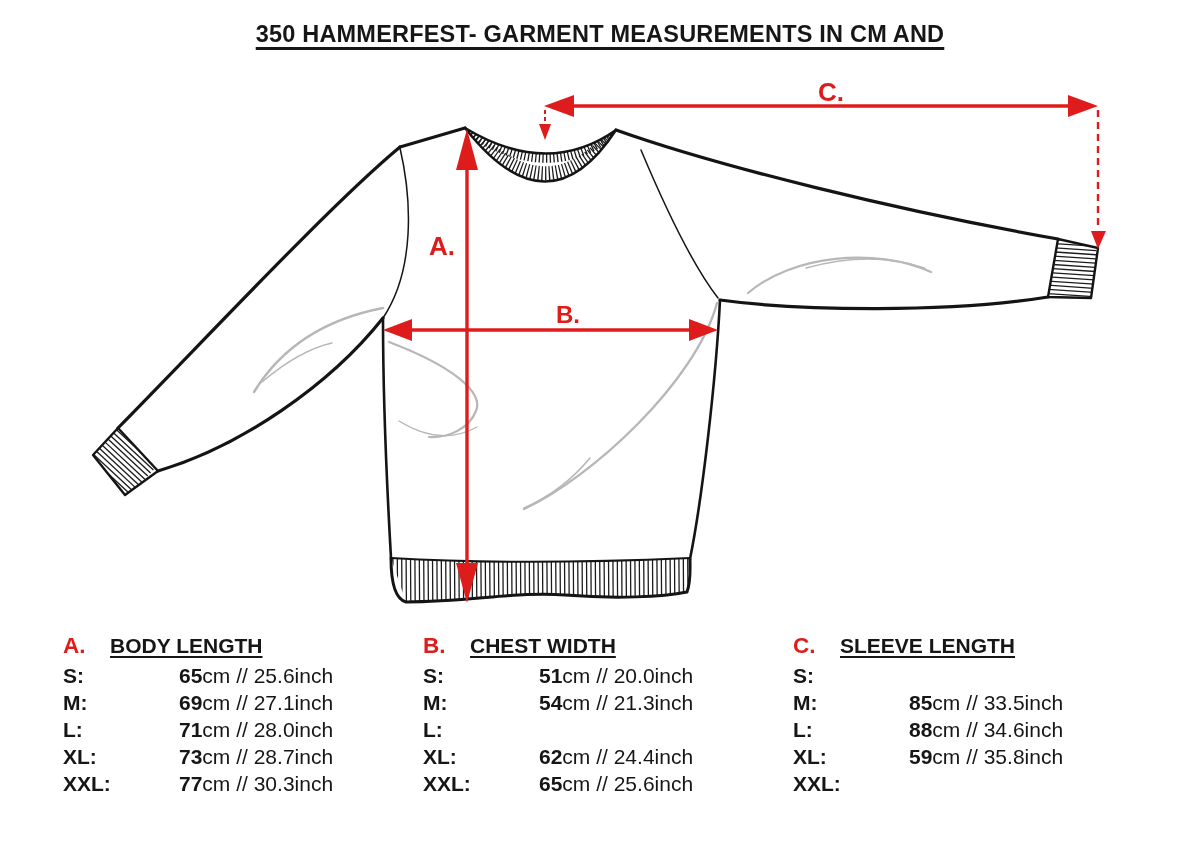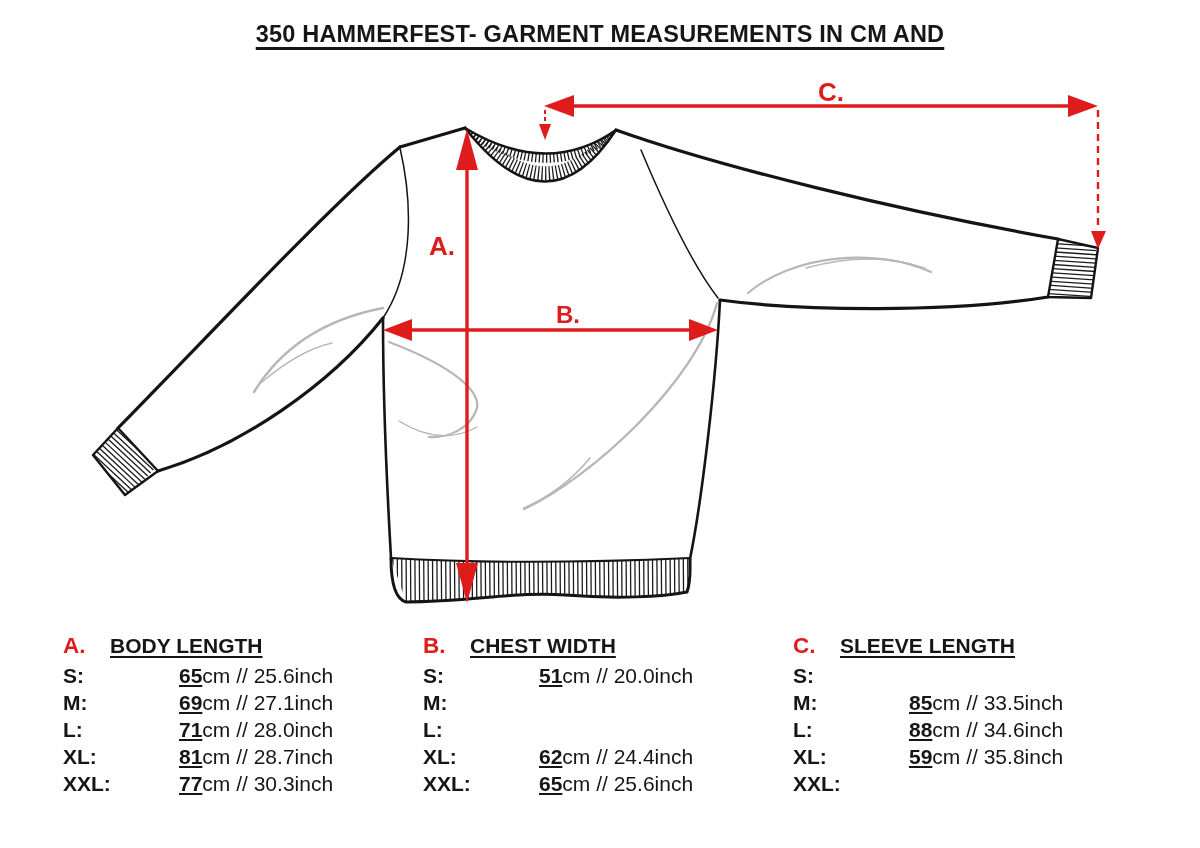--- a/index.html
+++ b/index.html
@@ -12,21 +12,21 @@
   .col{position:absolute;top:633px;width:310px;}
   .col-a{left:55px}.col-b{left:415px}.col-c{left:785px}
   .col-head{position:relative;height:29px;line-height:26px;}
   .letter{position:absolute;left:8px;color:#df1c1c;font-weight:bold;font-size:22.5px;}
   .head-text{position:absolute;left:55px;width:215px;font-weight:bold;font-size:21px;
              text-decoration:underline;text-decoration-thickness:2.3px;text-underline-offset:3px;white-space:nowrap;}
   .col-c .head-text{width:245px;}
   .row{position:relative;height:27px;line-height:27px;font-size:21px;white-space:nowrap;}
   .size{position:absolute;left:8px;font-weight:bold;}
   .val{position:absolute;left:124px;font-weight:normal;}
-  .val b{font-weight:bold;text-decoration:underline;}
+  .val b{font-weight:bold;}
 </style>
 </head>
 <body>
 
 <div class="page">
 
   <div class="title">350 HAMMERFEST- GARMENT MEASUREMENTS IN CM AND</div>
 
   <svg width="1200" height="625" viewBox="0 0 1200 625">
     <defs>
@@ -131,39 +131,40 @@
     <div class="row">
       <span class="size">M:</span>
       <span class="val"><b>69</b><span>cm // 27.1inch</span></span>
     </div>
     <div class="row">
       <span class="size">L:</span>
       <span class="val"><b>71</b><span>cm // 28.0inch</span></span>
     </div>
     <div class="row">
       <span class="size">XL:</span>
-      <span class="val"><b>81</b><span>cm // 28.7inch</span></span>
+      <span class="val"><b>73</b><span>cm // 28.7inch</span></span>
     </div>
     <div class="row">
       <span class="size">XXL:</span>
       <span class="val"><b>77</b><span>cm // 30.3inch</span></span>
     </div>
   </div>
 
   <div class="col col-b">
     <div class="col-head">
       <span class="letter">B.</span>
       <span class="head-text">CHEST WIDTH</span>
     </div>
     <div class="row">
       <span class="size">S:</span>
       <span class="val"><b>51</b><span>cm // 20.0inch</span></span>
     </div>
     <div class="row">
       <span class="size">M:</span>
+      <span class="val"><b>54</b><span>cm // 21.3inch</span></span>
     </div>
     <div class="row">
       <span class="size">L:</span>
     </div>
     <div class="row">
       <span class="size">XL:</span>
       <span class="val"><b>62</b><span>cm // 24.4inch</span></span>
     </div>
     <div class="row">
       <span class="size">XXL:</span>

